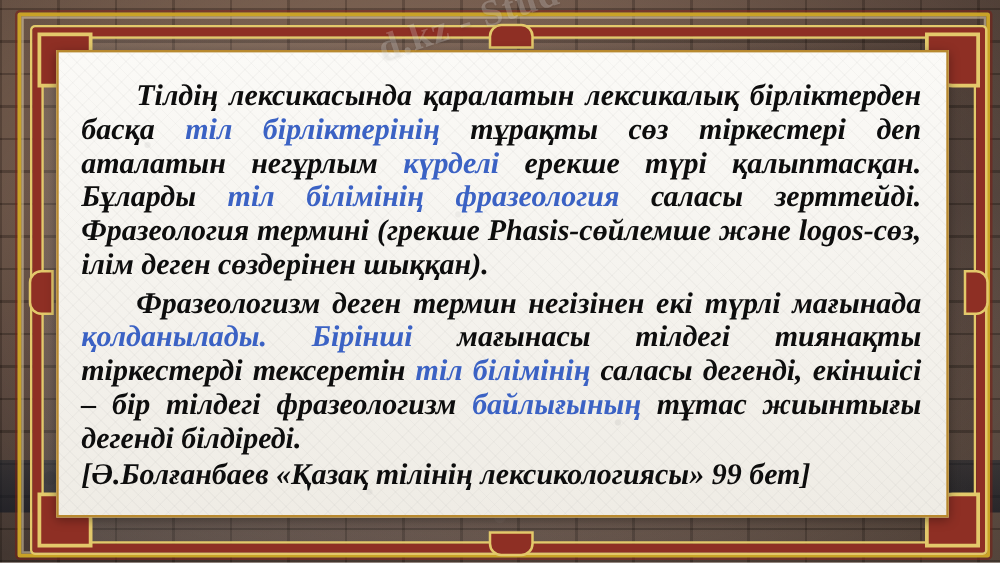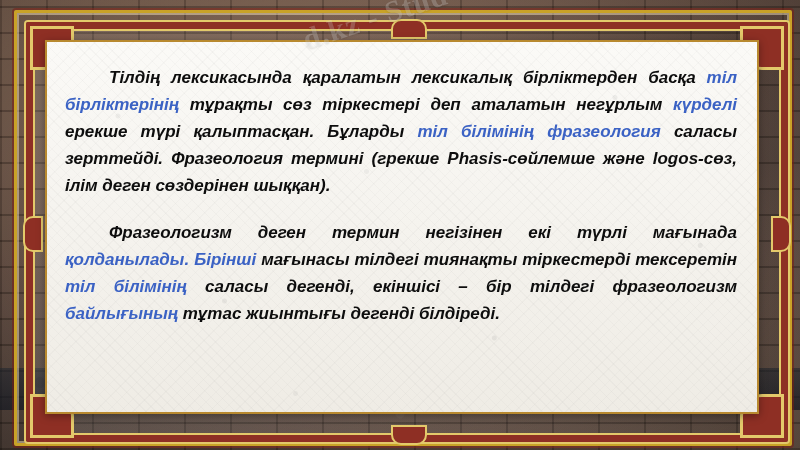--- a/index.html
+++ b/index.html
@@ -136,29 +136,29 @@
   
   .content {
     position: absolute;
     left: 18px; top: 22px;
     width: 672px;
     z-index: 3;
   }
   .para {
     margin: 0 0 2px 0;
     text-align: justify;
-    font-family: Liberation Sans, sans-serif;
+    font-family: Liberation Serif, serif;
     font-weight: bold;
     font-style: italic;
-    font-size: 17px;
+    font-size: 24px;
     line-height: 27px;
     color: #0d0d0d;
     text-indent: 44px;
   }
-  .para.second { margin-top: 20px; }
+  .para.second { margin-top: 4px; }
   .para.noindent { text-indent: 0; }
   .hl { color: #3b62c4; }
 
   
   .watermark {
     position: absolute;
     left: 0; top: 0;
     width: 800px; height: 450px;
     pointer-events: none;
     z-index: 6;
@@ -209,20 +209,23 @@
   <div class="frame-inner">
     <div class="paper-texture"></div>
 
     <div class="content">
       <p class="para">
         <span>Тілдің лексикасында қаралатын лексикалық бірліктерден басқа <span class="hl">тіл бірліктерінің</span> тұрақты сөз тіркестері деп аталатын негұрлым <span class="hl">күрделі</span> ерекше түрі қалыптасқан. Бұларды <span class="hl">тіл білімінің</span> <span class="hl">фразеология</span> саласы зерттейді. Фразеология термині (грекше Phasis-сөйлемше және logos-сөз, ілім деген сөздерінен шыққан).</span>
       </p>
       <p class="para second">
         <span>Фразеологизм деген термин негізінен екі түрлі мағынада <span class="hl">қолданылады.</span> <span class="hl">Бірінші</span> мағынасы тілдегі тиянақты тіркестерді тексеретін <span class="hl">тіл білімінің</span> саласы дегенді, екіншісі – бір тілдегі фразеологизм <span class="hl">байлығының</span> тұтас жиынтығы дегенді білдіреді.</span>
       </p>
+      <p class="para noindent">
+        <span>[Ә.Болғанбаев «Қазақ тілінің лексикологиясы» 99 бет]</span>
+      </p>
     </div>
   </div>
 
   <div class="watermark">
     <div class="wm-text small">d.kz - Stud</div>
   </div>
 
 </div>
 
 </body></html>

